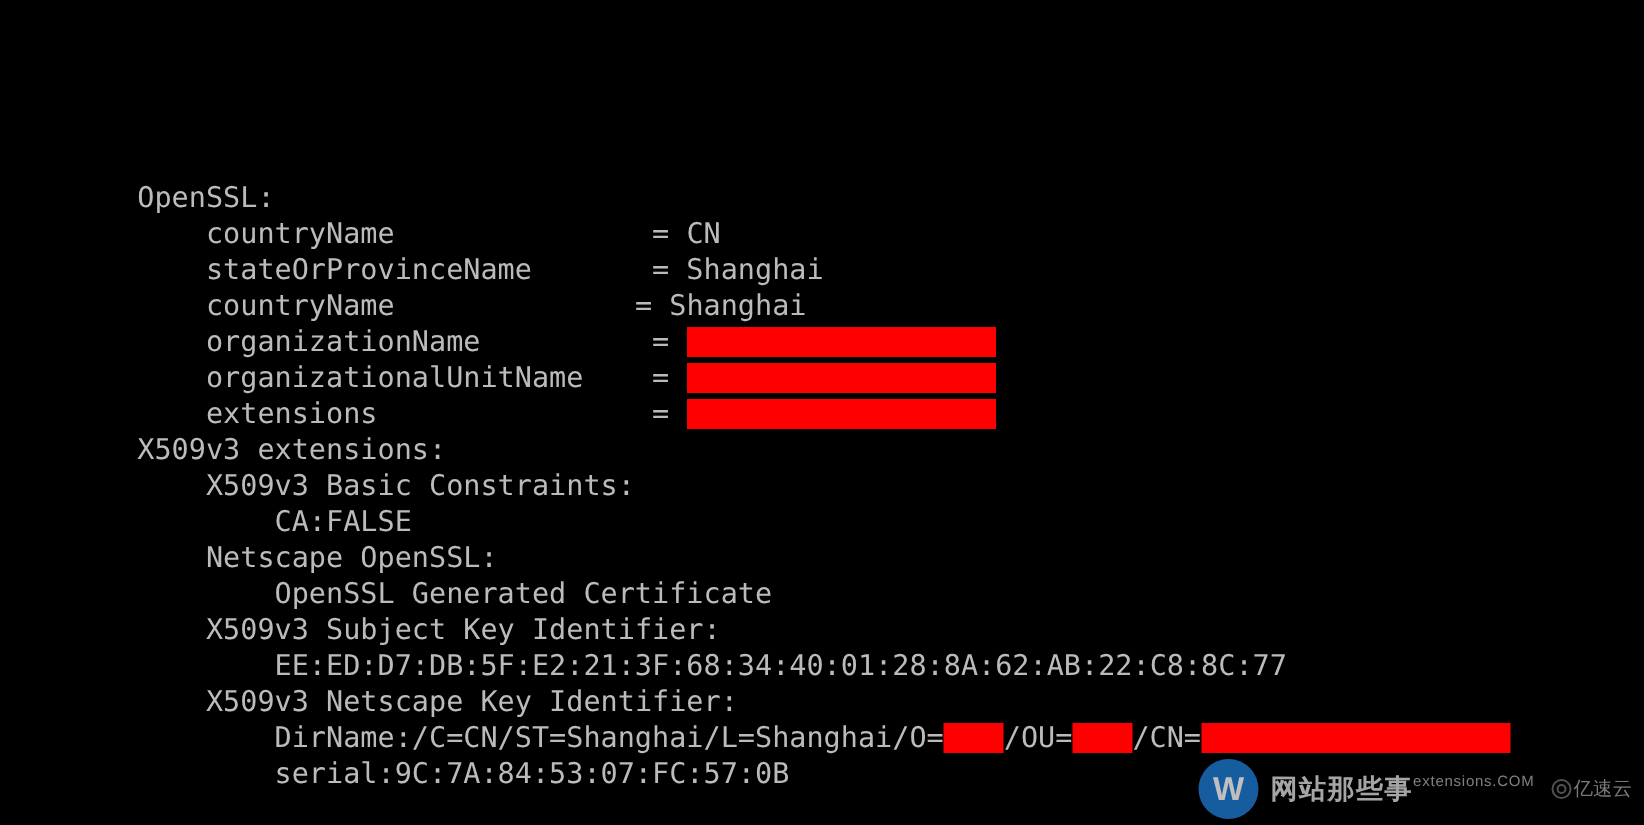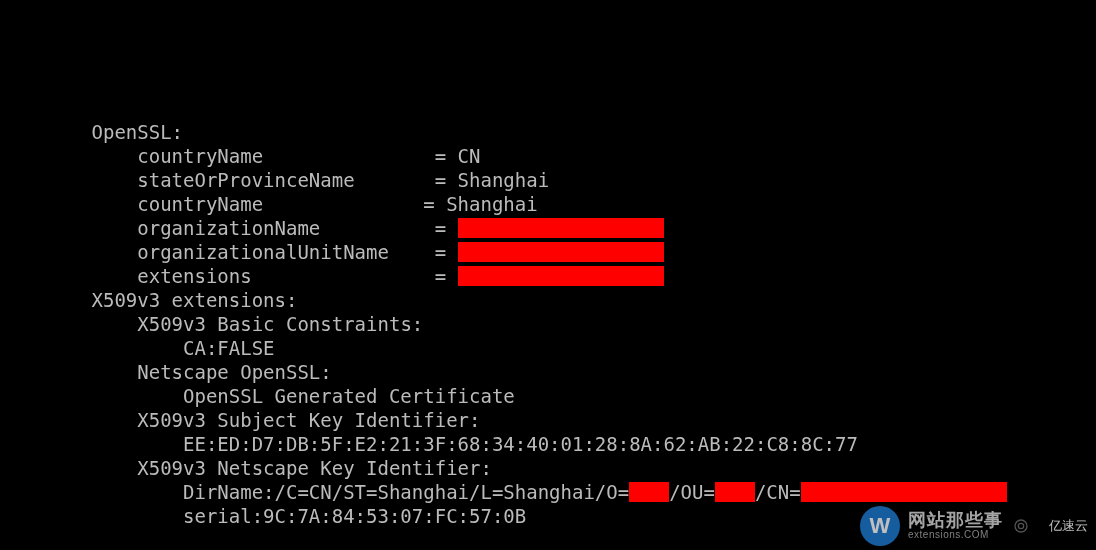--- a/index.html
+++ b/index.html
@@ -40,30 +40,30 @@
       opacity: 0.75;
     }
     .wm-logo1 {
       width: 40px; height: 40px; border-radius: 50%;
       background: #1e7cd6;
       display: flex; align-items: center; justify-content: center;
       color: #fff; font-weight: bold; font-size: 22px;
       font-family: "Arial", sans-serif;
     }
     .wm-text1 {
-      display: flex; flex-direction: column;
+      display: flex; flex-direction: row;
       font-family: "Microsoft YaHei","Arial",sans-serif;
       line-height: 1.05;
     }
     .wm-text1 .t1 { font-size: 18px; font-weight: bold; color: #ddd; letter-spacing: 1px;}
     .wm-text1 .t2 { font-size: 10px; color: #aaa; letter-spacing: 0.5px;}
     .wm-text2 {
-      display: flex; align-items: center; gap: 20px;
+      display: flex; align-items: center; gap: 0;
       font-family: "Microsoft YaHei","Arial",sans-serif;
-      color: #ffffff; font-size: 13px;
+      color: #a3a3a3; font-size: 13px;
       margin-left: 2px;
     }
     .wm-text2 svg { opacity: 0.8; }
   </style>
 </head>
 <body>
 
 
 
 <div class="term">

